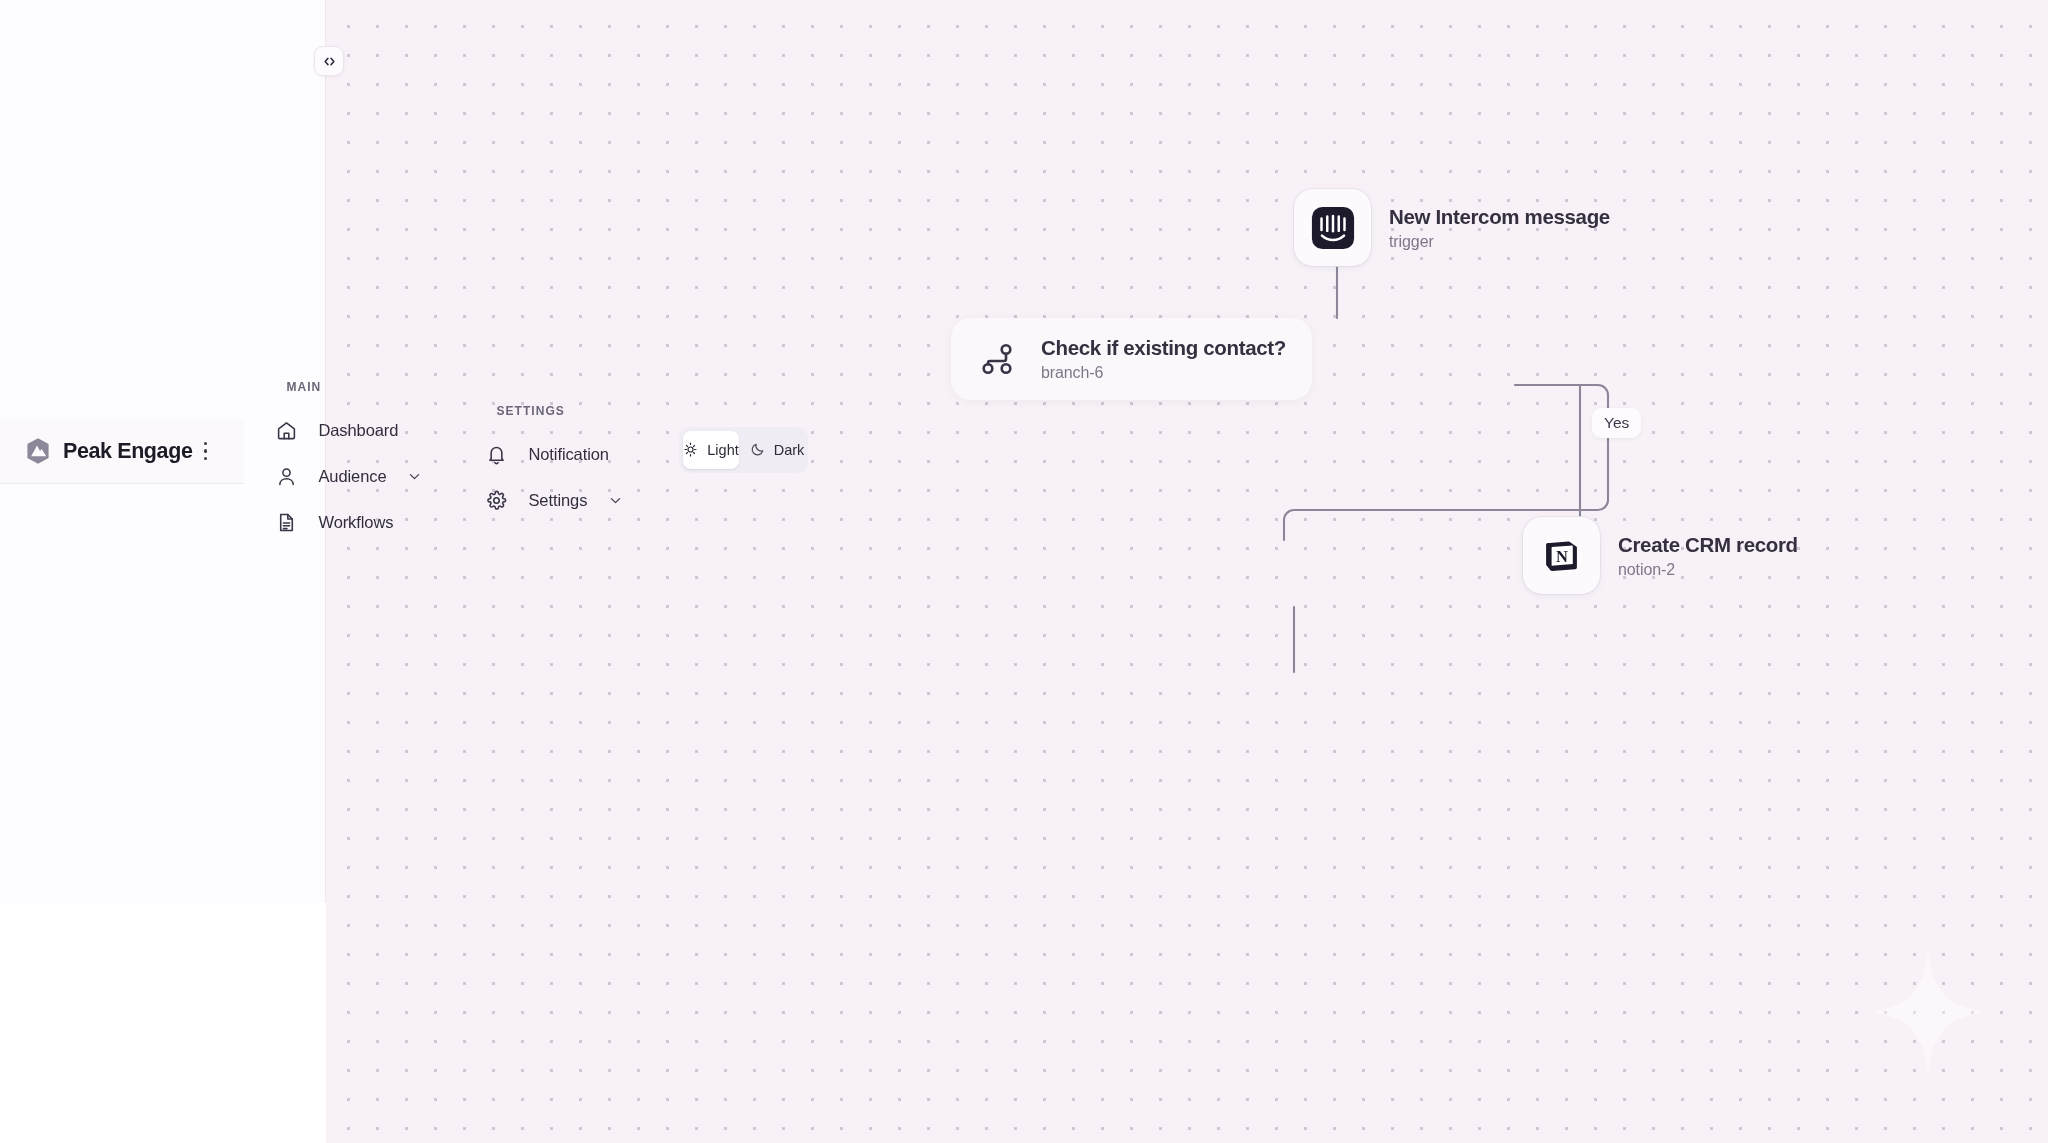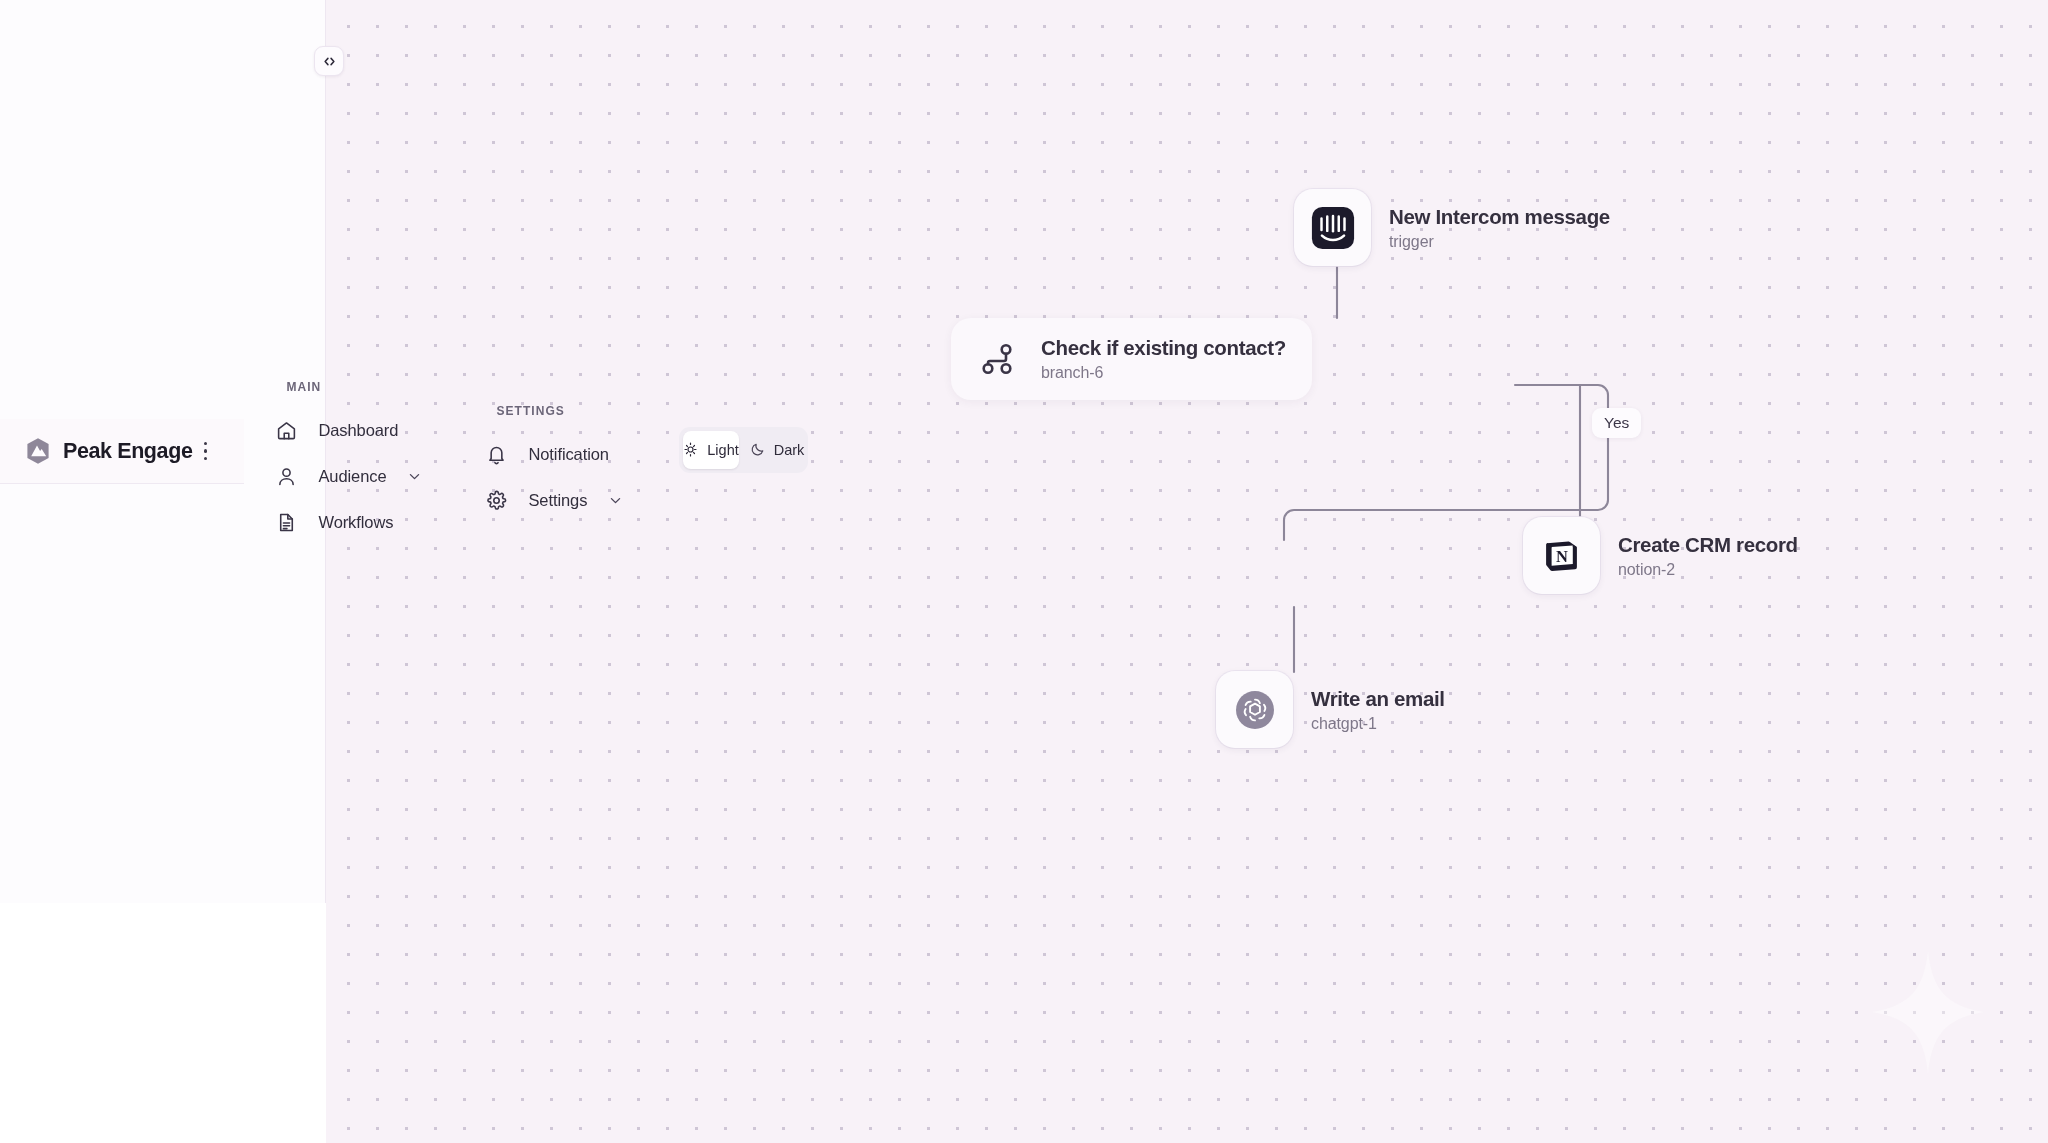--- a/index.html
+++ b/index.html
@@ -351,38 +351,16 @@
               <path d="M11.6 13.1 7 9.6M32.8 11.6 36.2 13.6" stroke="#1c1a2b" stroke-width="1.4" fill="none"></path>
             </svg>
           </span>
         </div>
         <div class="node-text">
           <span class="node-title">Create CRM record</span>
           <span class="node-sub">notion-2</span>
         </div>
       </div>
 
-      <div class="node" style="left:890px; top:671px;">
-        <div class="node-card">
-          <span>
-            <svg width="44" height="44" viewBox="0 0 44 44" aria-hidden="true">
-              <circle cx="22" cy="22" r="19" fill="#8f889d"></circle>
-              <g fill="none" stroke="#ffffff" stroke-width="1.9" stroke-linejoin="round" stroke-linecap="round">
-                <path d="M22 11.6a5.1 5.1 0 0 1 4.9 3.6"></path>
-                <path d="M31 16.8a5.1 5.1 0 0 1 .4 6.1"></path>
-                <path d="M31.4 27a5.1 5.1 0 0 1-5.1 3.4"></path>
-                <path d="M22 32.4a5.1 5.1 0 0 1-4.9-3.6"></path>
-                <path d="M13 27.2a5.1 5.1 0 0 1-.4-6.1"></path>
-                <path d="M12.6 17a5.1 5.1 0 0 1 5.1-3.4"></path>
-                <path d="M17.1 18.4 22 15.6l4.9 2.8v5.6L22 26.8l-4.9-2.8z"></path>
-              </g>
-            </svg>
-          </span>
-        </div>
-        <div class="node-text">
-          <span class="node-title">Write an email</span>
-          <span class="node-sub">chatgpt-1</span>
-        </div>
-      </div>
 
     </div>
   </main>
 </div>
 
 </body></html>

